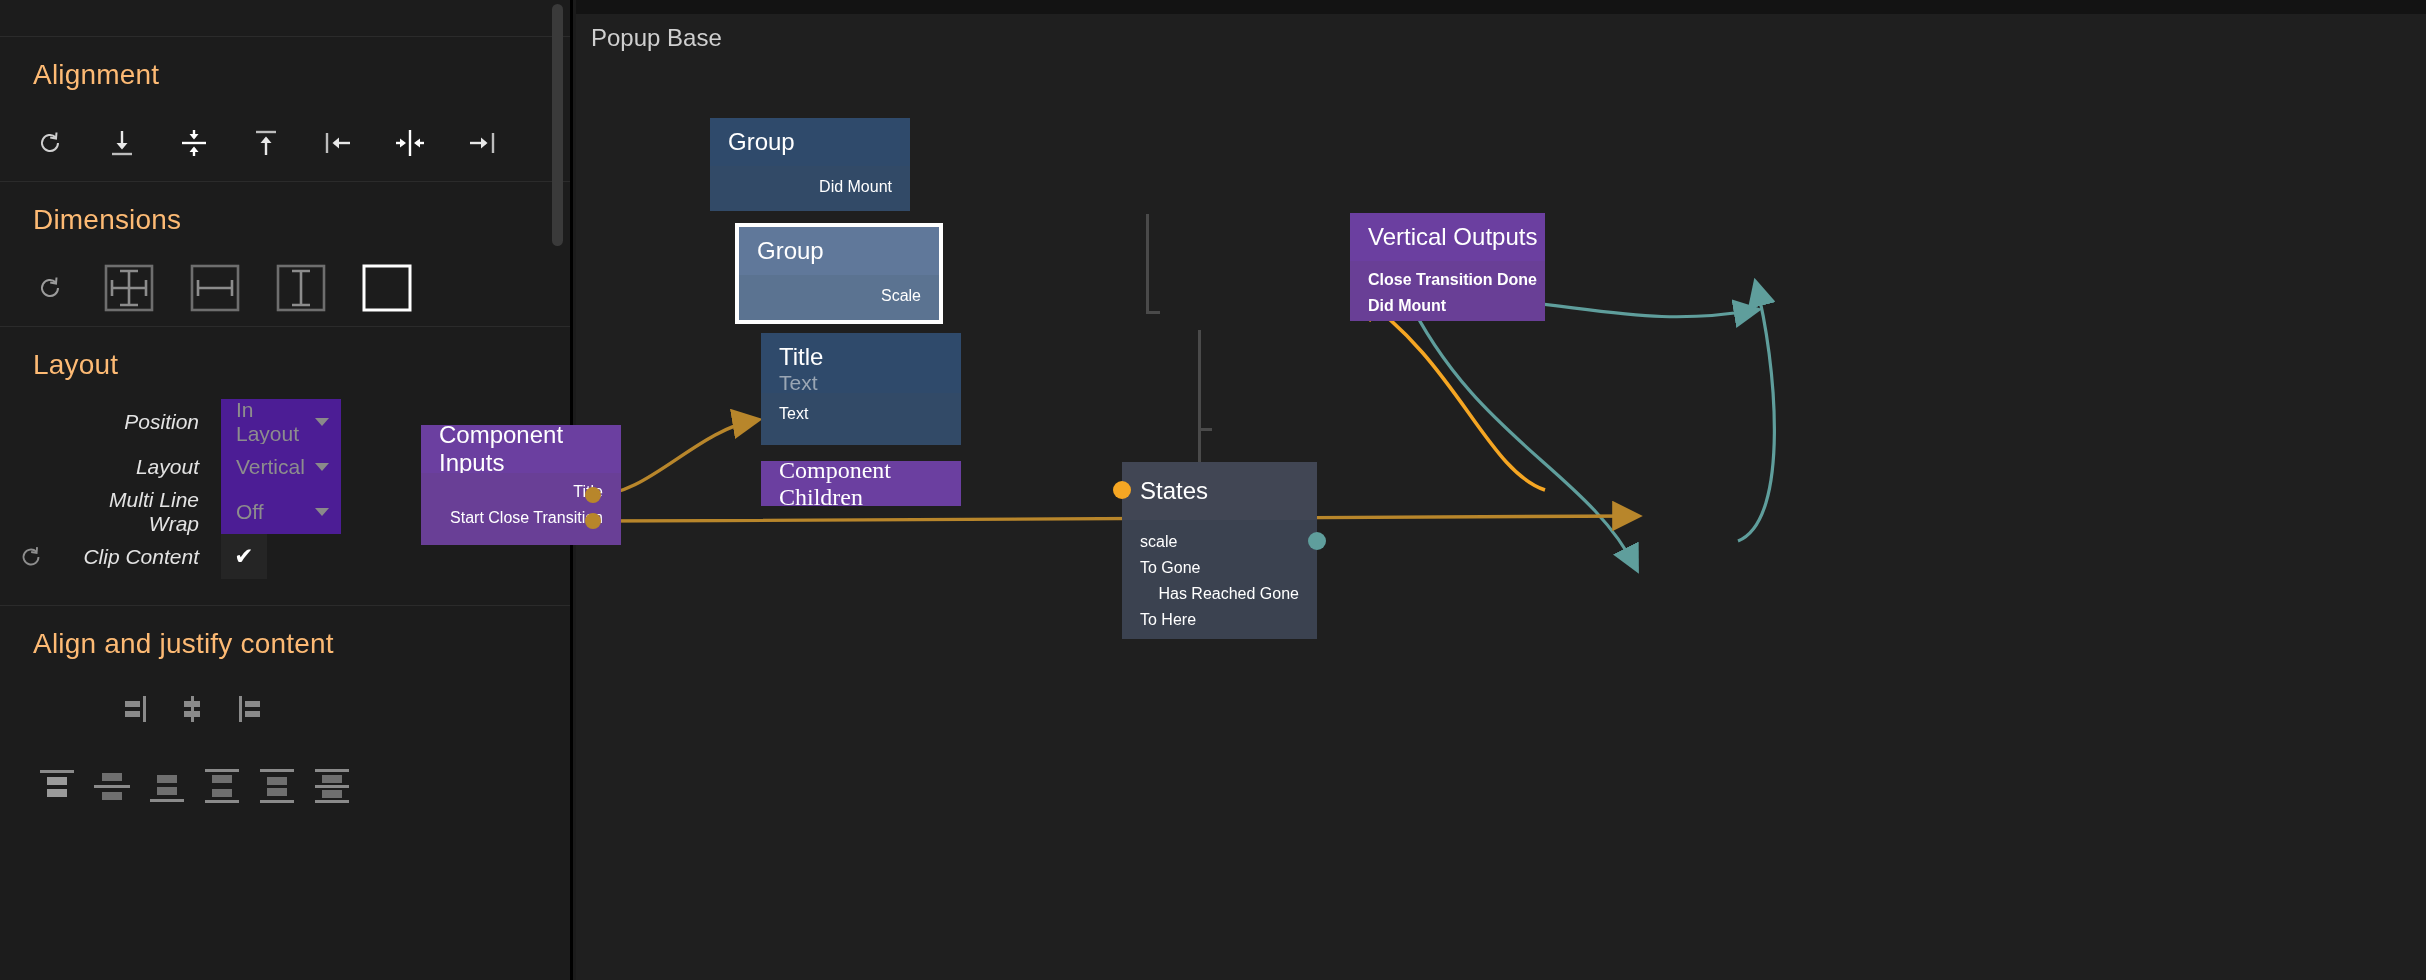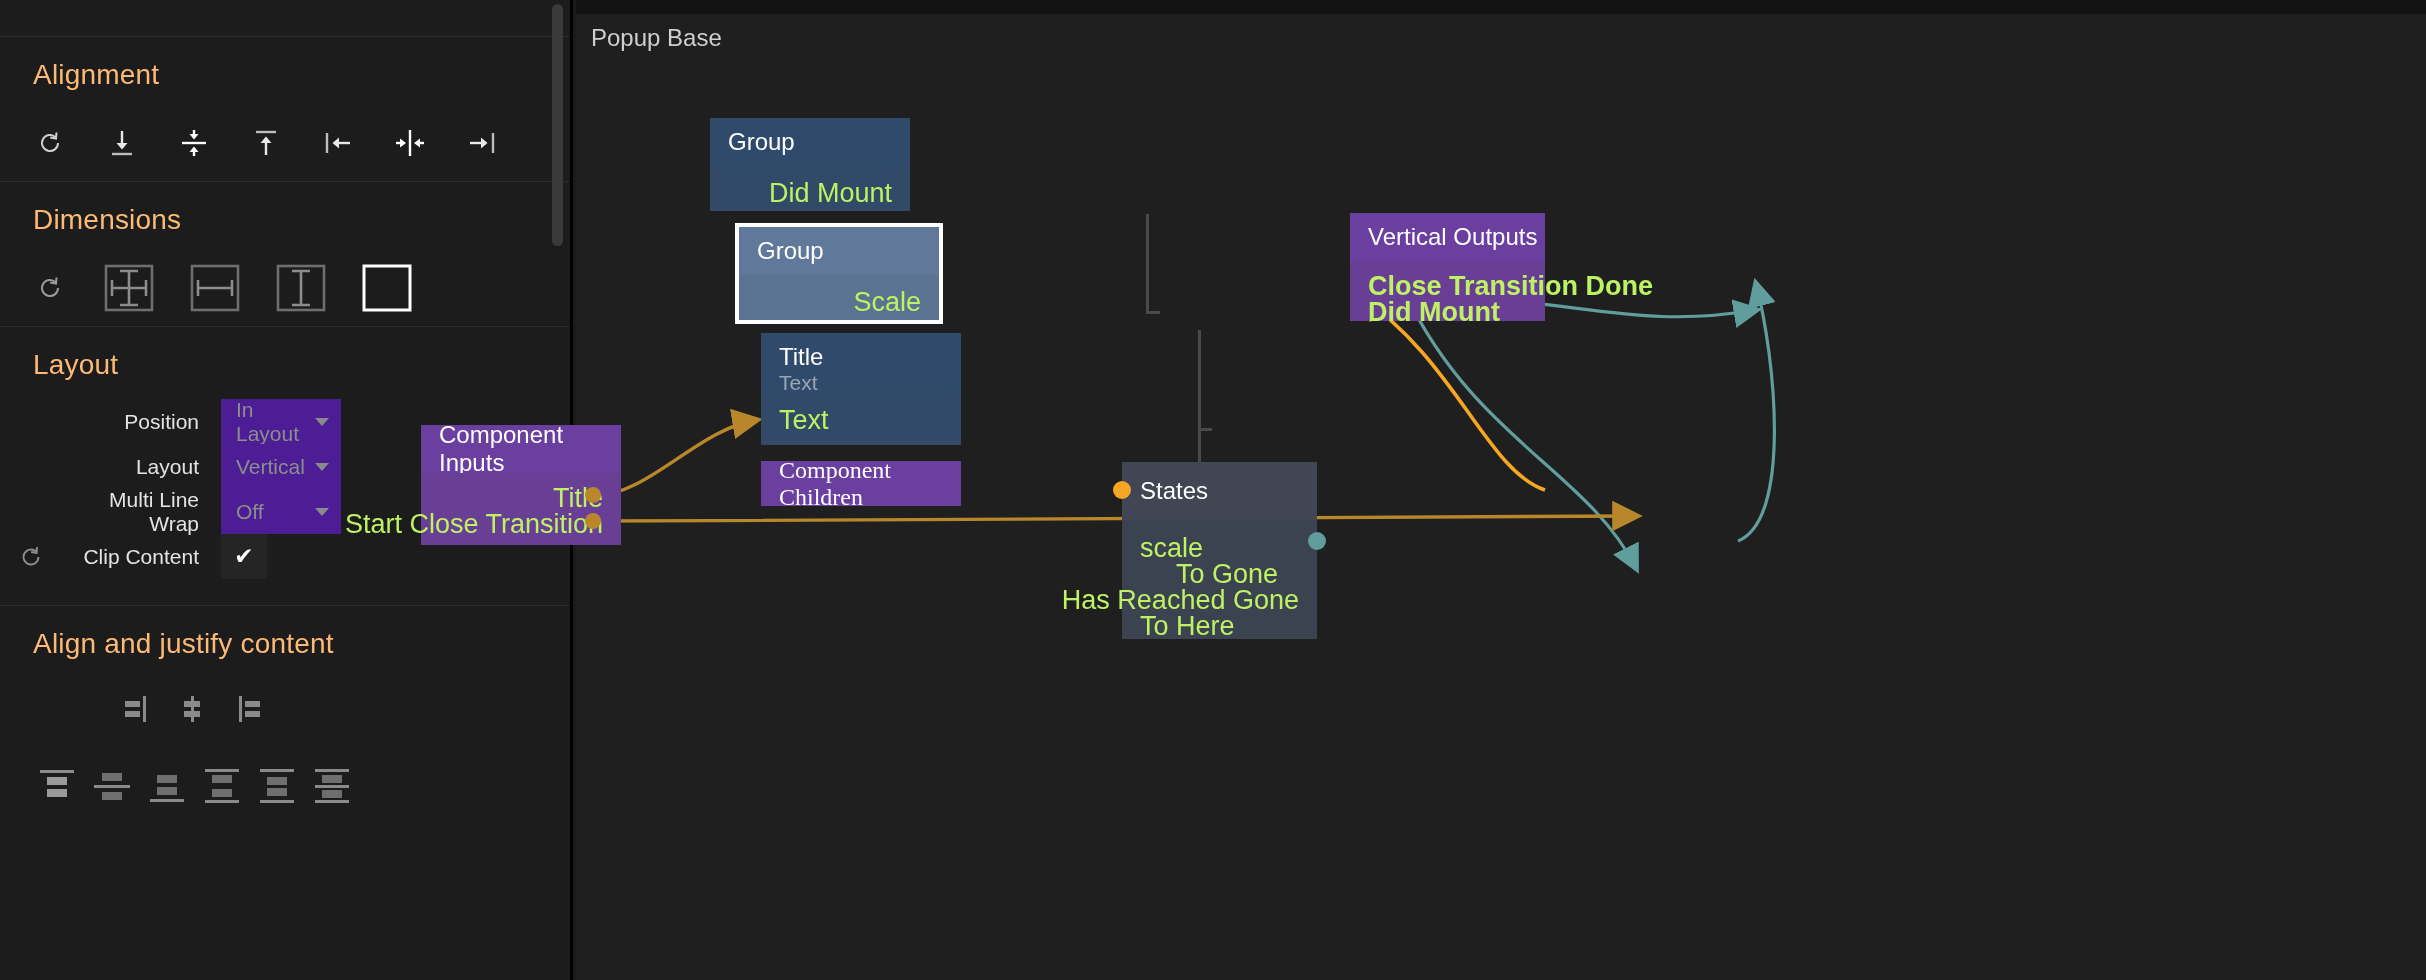--- a/index.html
+++ b/index.html
@@ -13,21 +13,21 @@
   .sec{border-top:1px solid #2b2b2b;position:relative;}
   .sec-title{color:#fdba74;font-size:28px;padding:22px 0 14px 33px;letter-spacing:.2px;}
   .icon-row{display:flex;align-items:center;height:76px;padding-left:14px;}
   .ibtn{width:72px;height:60px;display:flex;align-items:center;justify-content:center;}
   .ibtn svg{display:block;}
 
   
   .lay-rows{padding:4px 0 26px 0;}
   .lay-row{display:flex;align-items:center;height:45px;margin-bottom:0;position:relative;}
   .lay-reset{width:62px;display:flex;align-items:center;justify-content:center;}
-  .lay-label{flex:1;text-align:right;color:#e3e3e3;font-size:21px;padding-right:22px;}
+  .lay-label{flex:1;text-align:right;color:#e3e3e3;font-size:21px;padding-right:22px;font-style:italic;}
   .lay-ctl{width:120px;height:45px;background:#4c1d95;display:flex;align-items:center;
            justify-content:space-between;padding:0 12px 0 15px;box-sizing:border-box;}
   .lay-ctl span{color:#8d8d8d;font-size:21px;}
   .caret{width:0;height:0;border-left:7px solid transparent;border-right:7px solid transparent;
          border-top:8px solid #8a8a8a;}
   .chk-box{width:46px;height:45px;background:#252525;display:flex;align-items:center;justify-content:center;}
   .chk{color:#fff;font-size:23px;line-height:1;}
 
   
   .aj-row1{display:flex;height:70px;align-items:center;padding-left:112px;}
@@ -41,21 +41,21 @@
   
   #canvas{position:absolute;left:576px;top:0;width:1850px;height:980px;background:#1f1f1f;}
   #canvas-topstrip{position:absolute;left:0;top:0;width:1850px;height:14px;background:#131313;}
   #canvas-title{position:absolute;left:15px;top:24px;color:#cfcfcf;font-size:24px;}
 
   svg#wires{position:absolute;left:0;top:0;width:1850px;height:980px;overflow:visible;}
 
   .node{position:absolute;box-sizing:border-box;}
   .nhead{font-size:24px;color:#ffffff;display:flex;align-items:center;box-sizing:border-box;padding-left:18px;}
   .nbody{position:relative;box-sizing:border-box;}
-  .port{position:absolute;font-size:27px;color:#bef264;white-space:nowrap;}
+  .port{position:absolute;font-size:16px;color:#ffffff;white-space:nowrap;}
   .port.out{right:18px;text-align:right;}
   .port.in{left:18px;}
   .sub{font-size:21px;color:#9aa6b4;}
 
   
   .n-blue .nhead{background:#2f4a6b;}
   .n-blue .nbody{background:#324a67;}
   .n-blue-sel .nhead{background:#60789a;}
   .n-blue-sel .nbody{background:#5b7391;}
   .n-purple .nhead{background:#6b3fa0;}
@@ -381,21 +381,21 @@
       <circle cx="17" cy="495" r="8" fill="#b8862b"></circle>
       <circle cx="17" cy="521" r="8" fill="#b8862b"></circle>
     </svg>
 
     <div class="node n-grey" style="left:546px;top:414px;width:195px;height:177px;">
       <div class="nhead" style="height:58px;margin-top:48px;">
         <span>States</span>
       </div>
       <div class="nbody" style="height:119px;">
         <div class="port in" style="top:13px;">scale</div>
-        <div class="port in" style="top:39px;margin-left:36px;">To Gone</div>
+        <div class="port in" style="top:39px;">To Gone</div>
         <div class="port out" style="top:65px;">Has Reached Gone</div>
         <div class="port in" style="top:91px;">To Here</div>
       </div>
     </div>
     <svg style="position:absolute;left:0;top:0;overflow:visible;pointer-events:none;" width="1" height="1">
       <circle cx="546" cy="490" r="9" fill="#f5a623"></circle>
       <circle cx="741" cy="541" r="9" fill="#5f9e9c"></circle>
     </svg>
 
     <div class="node n-purple" style="left:774px;top:213px;width:195px;height:108px;">

